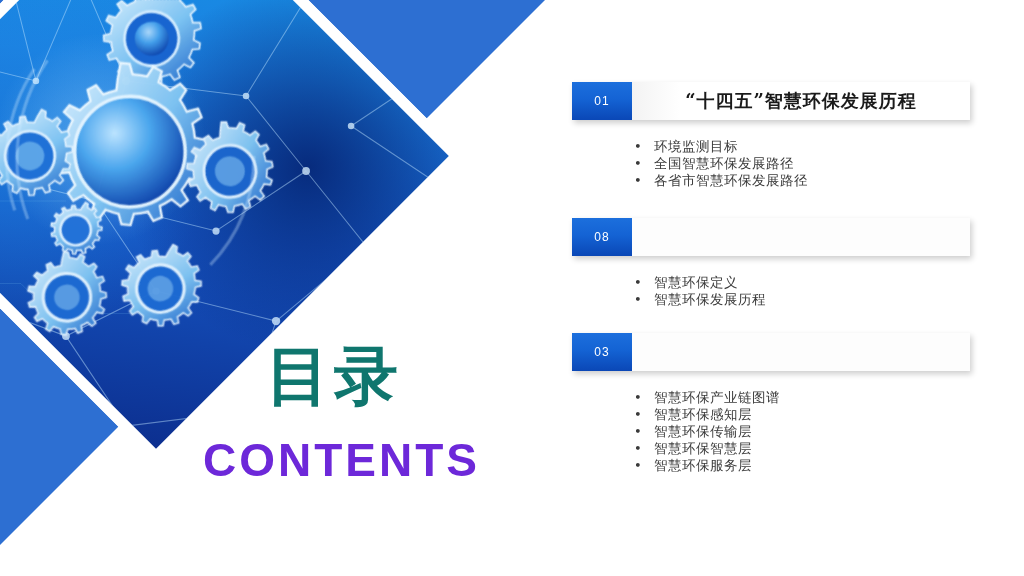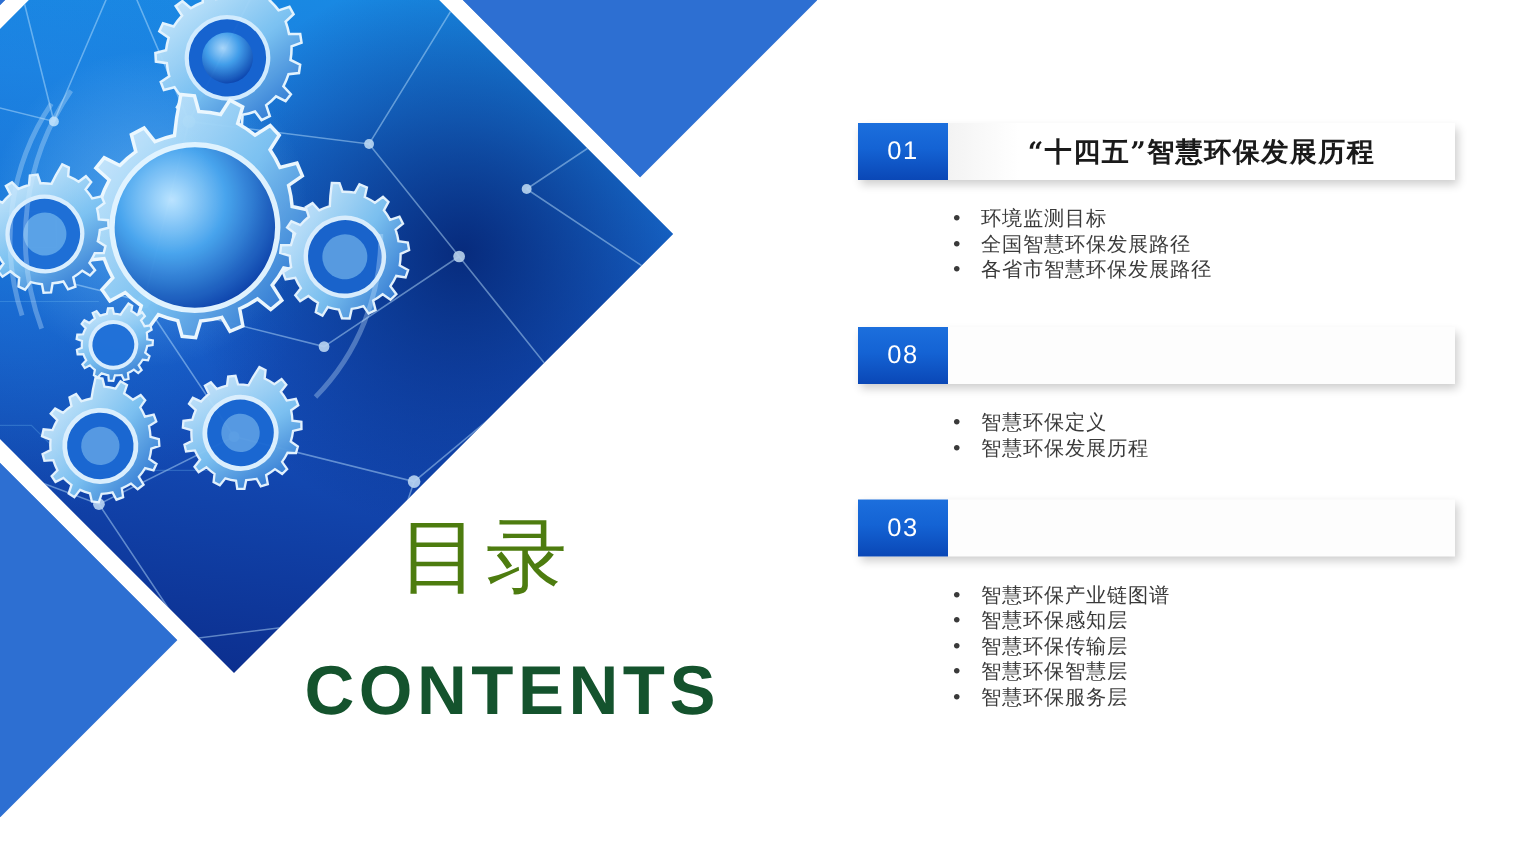--- a/index.html
+++ b/index.html
@@ -96,34 +96,34 @@
     border-radius: 50%;
     background: radial-gradient(circle, rgba(150,215,255,0.45) 0%, rgba(150,215,255,0) 65%);
     transform: rotate(-45deg);
   }
 
   
   .heading-cn {
     position: absolute;
     left: 266px;
     top: 344px;
-    font-size: 54px;
-    font-weight: normal;
-    color: #4d7c0f;
+    font-size: 64px;
+    font-weight: bold;
+    color: #0f766e;
     letter-spacing: 4px;
     line-height: 1;
     white-space: nowrap;
   }
   .heading-en {
     position: absolute;
     left: 203px;
     top: 437px;
     font-size: 46px;
     font-weight: bold;
-    color: #14532d;
+    color: #6d28d9;
     letter-spacing: 3px;
     line-height: 1;
     white-space: nowrap;
   }
 
   
   .sections {
     position: absolute;
     left: 572px;
     top: 0;
@@ -141,21 +141,21 @@
     align-items: stretch;
     height: 38px;
     background: #fdfdfd;
     box-shadow: 2px 3px 6px rgba(0,0,0,0.20);
   }
   .badge {
     width: 60px;
     flex: 0 0 60px;
     background: linear-gradient(180deg, #1c6fdd 0%, #1463d4 45%, #0a47b6 100%);
     color: #ffffff;
-    font-size: 17px;
+    font-size: 12px;
     display: flex;
     align-items: center;
     justify-content: center;
     letter-spacing: 1px;
   }
   .bar-title {
     flex: 1 1 auto;
     display: flex;
     align-items: center;
     justify-content: center;

